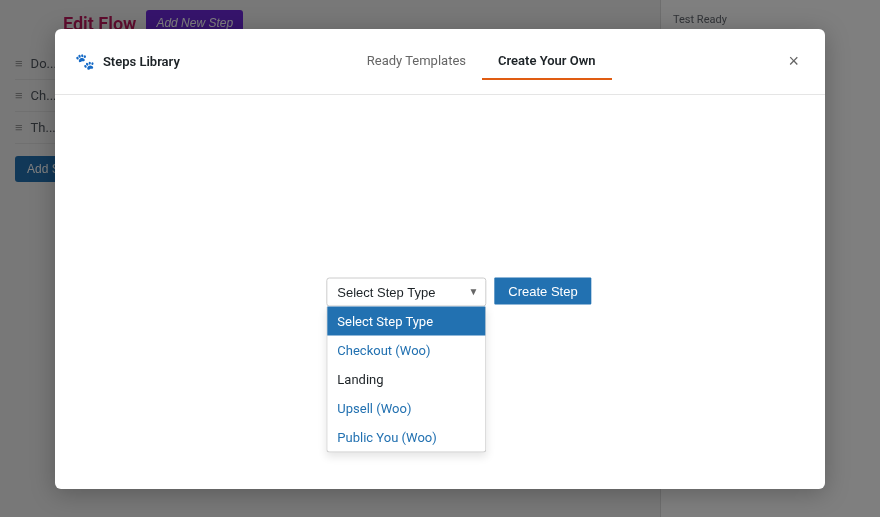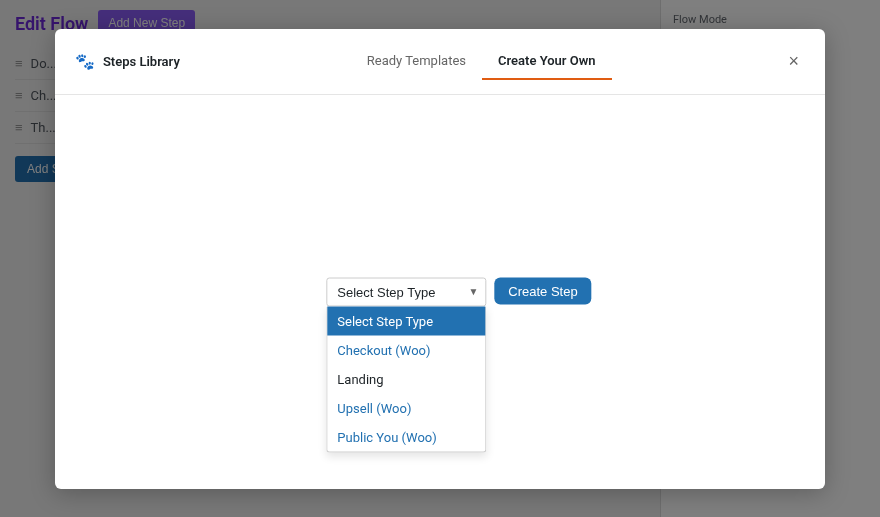--- a/index.html
+++ b/index.html
@@ -28,32 +28,34 @@
 
     .page-header {
       display: flex;
       align-items: center;
       gap: 10px;
       margin-bottom: 12px;
     }
 
     .page-title-bg {
       font-size: 18px;
-      color: #6d28d9;
+      color: #be185d;
       font-weight: 600;
+      margin-left: 48px;
     }
 
     .add-btn-bg {
-      background: #8b5cf6;
+      background: #6d28d9;
       color: #fff;
       border: none;
       padding: 6px 10px;
       border-radius: 3px;
       font-size: 12px;
       cursor: pointer;
+      font-style: italic;
     }
 
     .sidebar-item-bg {
       display: flex;
       align-items: center;
       gap: 8px;
       padding: 8px 0;
       border-bottom: 1px solid #e0e0e0;
       color: #50575e;
       font-size: 13px;
@@ -233,21 +235,21 @@
       pointer-events: none;
       color: #666;
       font-size: 10px;
     }
 
     .create-step-btn {
       background: #2271b1;
       color: #fff;
       border: none;
       padding: 6px 14px;
-      border-radius: 6px;
+      border-radius: 1px;
       font-size: 13px;
       cursor: pointer;
       white-space: nowrap;
     }
 
     
     .dropdown-menu {
       position: absolute;
       top: 100%;
       left: 0;
@@ -294,21 +296,21 @@
       <span>Ch...</span>
     </div>
     <div class="sidebar-item-bg">
       <span class="sidebar-icon">≡</span>
       <span>Th...</span>
     </div>
     <button class="add-step-btn-bg">Add S...</button>
   </div>
   <div class="page-sidebar">
     <div class="sidebar-section">
-      <div class="sidebar-text">Flow Mode</div>
+      <div class="sidebar-text">Test Ready</div>
       <div class="sidebar-text">sing Woo</div>
       <div class="sidebar-text">will add r</div>
       <div class="sidebar-text">u can pre</div>
     </div>
     <div class="sidebar-section">
       <span class="sidebar-link">o Cart lo...</span>
     </div>
     <div class="sidebar-status">
       <div>Published</div>
       <div>Public</div>

